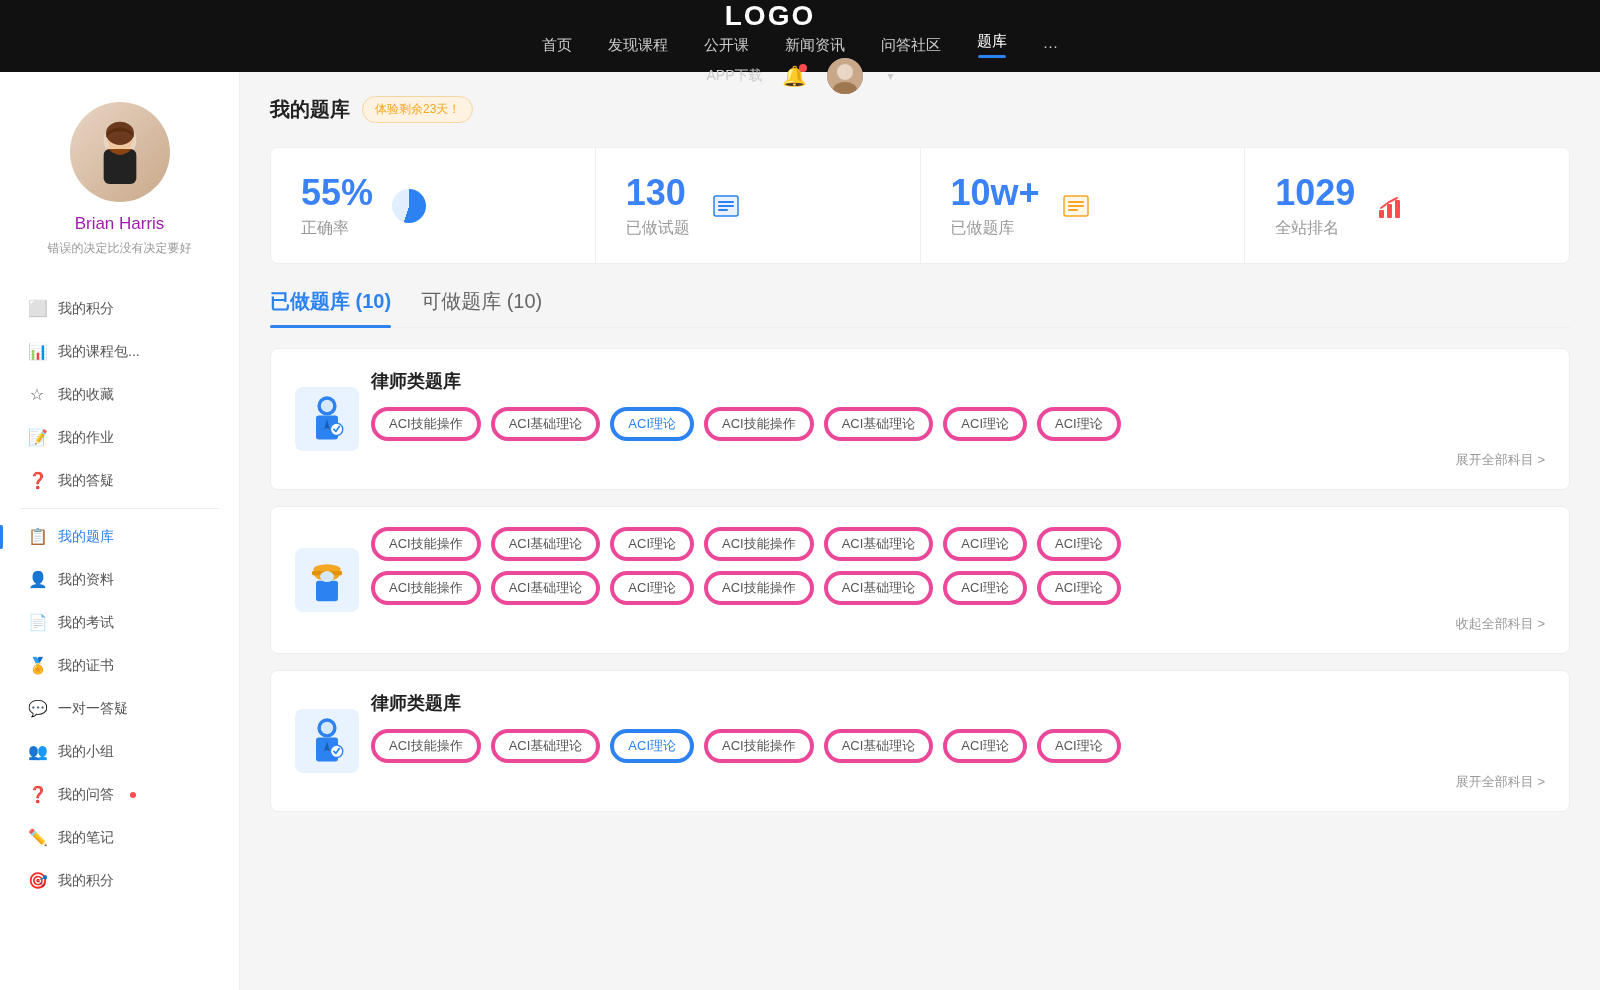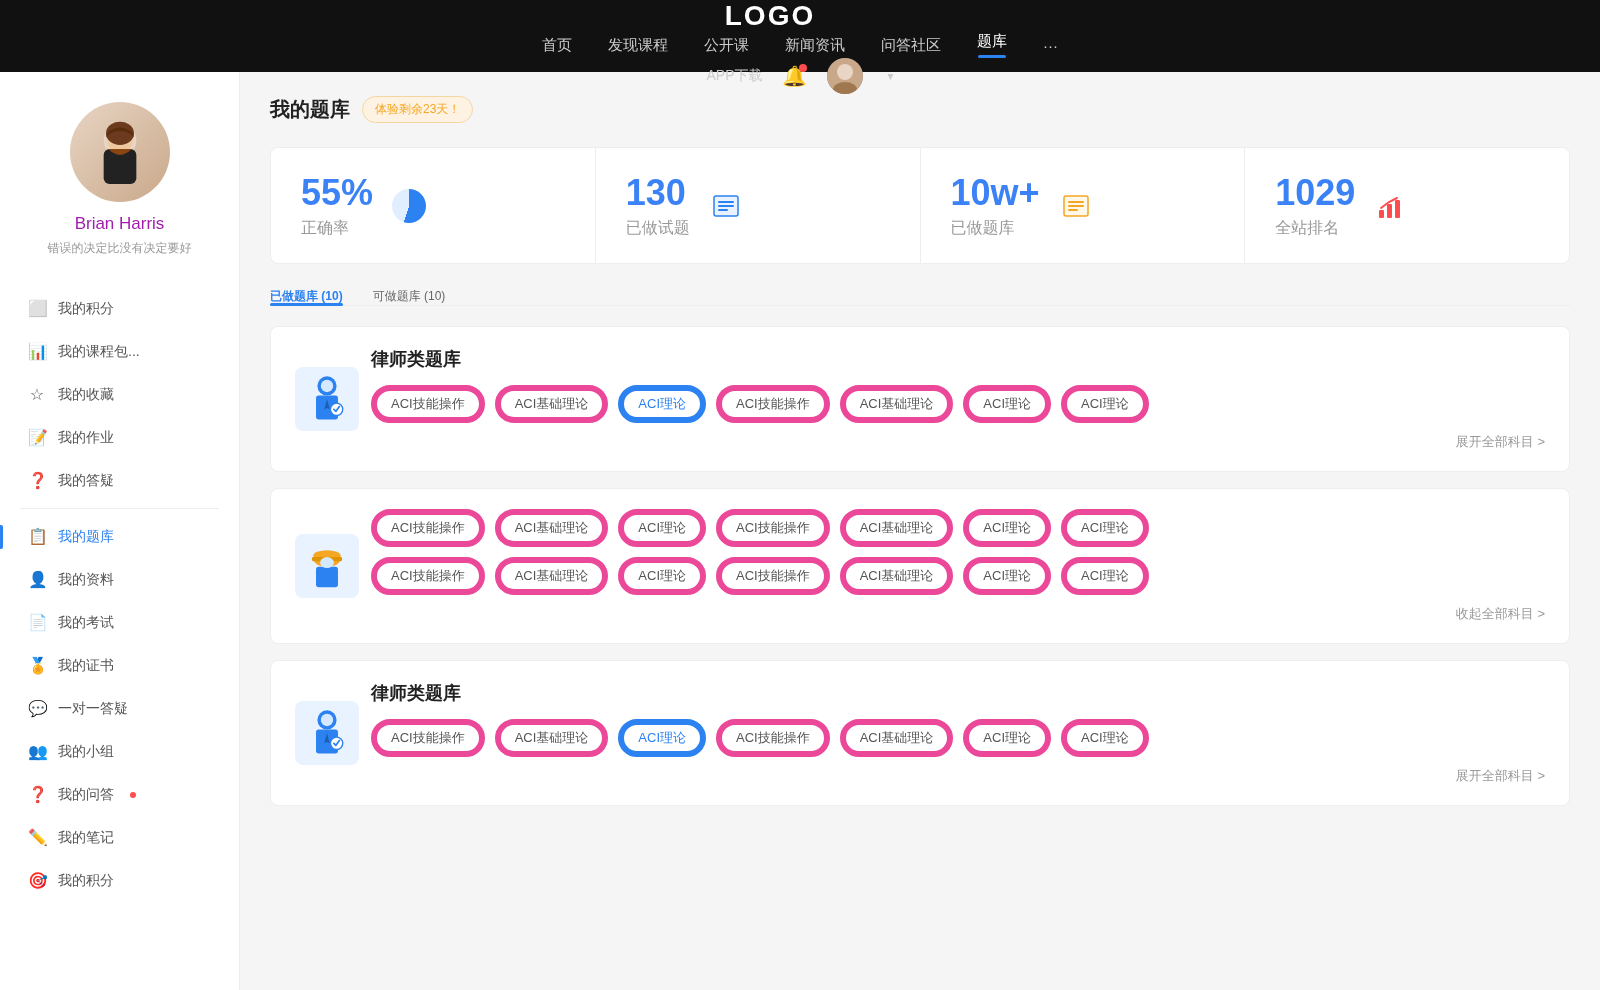--- a/index.html
+++ b/index.html
@@ -92,21 +92,21 @@
     }
     .stat-item:last-child { border-right: none; }
     .stat-text { }
     .stat-value { font-size: 36px; font-weight: 700; color: #3b82f6; }
     .stat-label { font-size: 16px; color: #999; margin-top: 4px; }
     .stat-icon { width: 40px; height: 40px; display: flex; align-items: center; justify-content: center; }
 
     
     .tabs-row { display: flex; gap: 30px; margin-bottom: 20px; border-bottom: 1px solid #eee; }
     .tab {
-      font-size: 12px; color: #666; 
+      font-size: 20px; color: #666; padding-bottom: 12px;
       cursor: pointer; position: relative;
     }
     .tab.active { color: #2b82f0; font-weight: 600; }
     .tab.active::after {
       content: '';
       position: absolute; bottom: -1px; left: 0; right: 0;
       height: 3px; background: #2b82f0; border-radius: 2px;
     }
 
     
@@ -122,21 +122,21 @@
       border-radius: 8px;
       display: flex; align-items: center; justify-content: center;
       flex-shrink: 0;
     }
     .qbank-body { flex: 1; }
     .qbank-name { font-size: 18px; font-weight: 600; color: #222; margin-bottom: 14px; }
     .tags-row { display: flex; flex-wrap: wrap; gap: 10px; align-items: center; }
     .tag {
       font-size: 13px; color: #555;
       padding: 4px 14px; border-radius: 20px;
-      border: 6px solid #ec4899; background: #fff;
+      border: 4px solid #ec4899; background: #fff;
       cursor: pointer; white-space: nowrap;
     }
     .tag.active { color: #2b82f0; border-color: #2b82f0; background: #fff; }
     .expand-link { color: #999; font-size: 13px; cursor: pointer; text-align: right; margin-top: 10px; }
 
     
     .pie-chart {
       width: 34px; height: 34px; border-radius: 50%;
       background: conic-gradient(#2b82f0 0% 55%, #e0eeff 55% 100%);
     }

